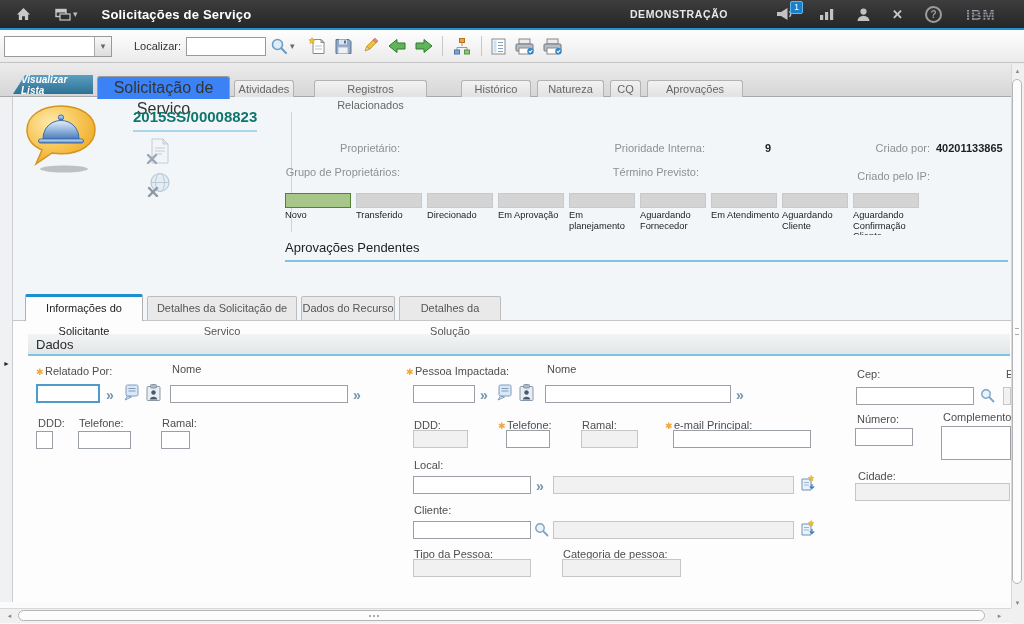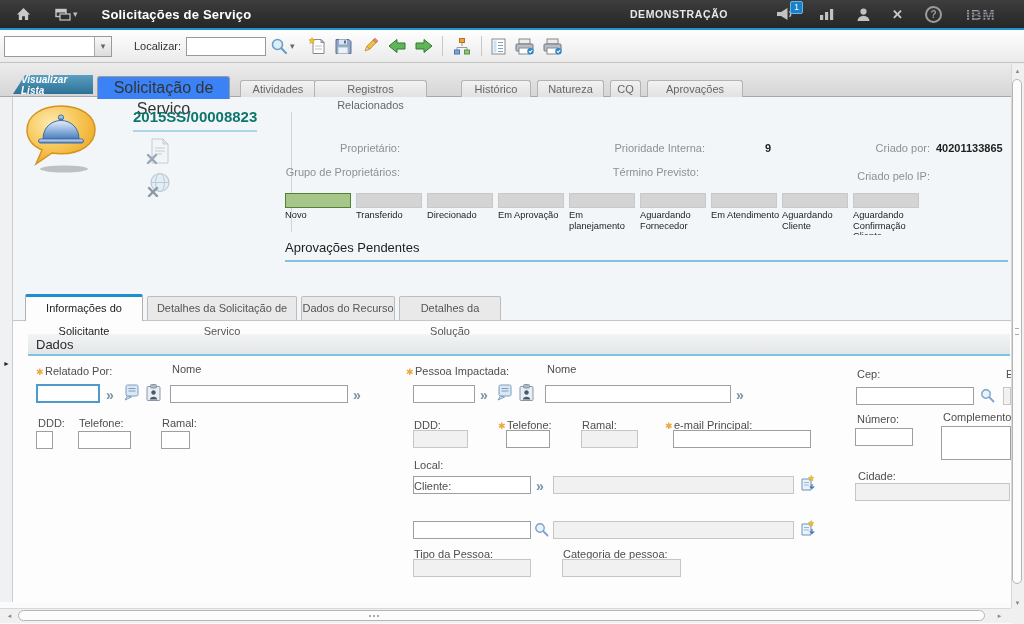--- a/index.html
+++ b/index.html
@@ -249,21 +249,21 @@
           <rect x="4" y="10" width="11" height="6" fill="#fff" stroke="#888"></rect>
           <circle cx="15.5" cy="13.2" r="3.2" fill="#2e86c8"></circle>
           <path d="M14 13.2 l1.2 1.2 2-2.4" stroke="#fff" fill="none" stroke-width="1.1"></path>
         </svg>
     </span>
   </div>
 
   <div class="tabstrip"></div>
   <div class="viewlist">Visualizar Lista</div>
   <div class="mtab active" style="left:97px;width:133px">Solicitação de Serviço</div>
-  <div class="mtab idle" style="left:240px;width:76px">Atividades</div>
+  <div class="mtab idle" style="left:234px;width:60px">Atividades</div>
   <div class="mtab idle" style="left:314px;width:113px">Registros Relacionados</div>
   <div class="mtab idle" style="left:461px;width:70px">Histórico</div>
   <div class="mtab idle" style="left:537px;width:67px">Natureza</div>
   <div class="mtab idle" style="left:610px;width:31px">CQ</div>
   <div class="mtab idle" style="left:647px;width:96px">Aprovações</div>
 
   <div class="leftstrip"></div>
   <span class="expandarrow">►</span>
   <div class="panel"></div>
   <div class="whitearea"></div>
@@ -448,21 +448,21 @@
   <span class="fico" style="left:799px;top:475px">
     <svg width="17" height="17">
         <path d="M3 4 h9 v11 H3 Z" fill="#eaf2fa" stroke="#6f93b8"></path>
         <line x1="5" y1="7.5" x2="10" y2="7.5" stroke="#9ab6d0"></line>
         <line x1="5" y1="10" x2="10" y2="10" stroke="#9ab6d0"></line>
         <path d="M12.2 .5 l.8 1.7 1.9 .3-1.4 1.3 .3 1.9-1.6-.9-1.7 .9 .3-1.9L9.4 2.5l1.9-.3z" fill="#f2c12e" stroke="#c99a16" stroke-width=".5"></path>
         <path d="M13 9 v4.5 m-2.2-2.2 l2.2 2.2 2.2-2.2" stroke="#3a78b8" fill="none" stroke-width="1.2"></path>
       </svg>
   </span>
 
-  <span class="flbl" style="left:414px;top:480px">Cliente:</span>
+  <span class="flbl" style="left:414px;top:504px">Cliente:</span>
   <input class="inp" style="left: 413px; top: 521px; width: 118px;">
   <span class="fico" style="left:534px;top:522px">
     <svg width="15" height="15">
         <circle cx="6" cy="6" r="4.2" fill="#eaf3fa" stroke="#7ba3c8" stroke-width="1.4"></circle>
         <line x1="9.2" y1="9.2" x2="13.5" y2="13.5" stroke="#7ba3c8" stroke-width="1.8" stroke-linecap="round"></line>
       </svg>
   </span>
   <input class="inp ro" readonly="" style="left: 553px; top: 521px; width: 241px;">
   <span class="fico" style="left:799px;top:520px">
     <svg width="17" height="17">

